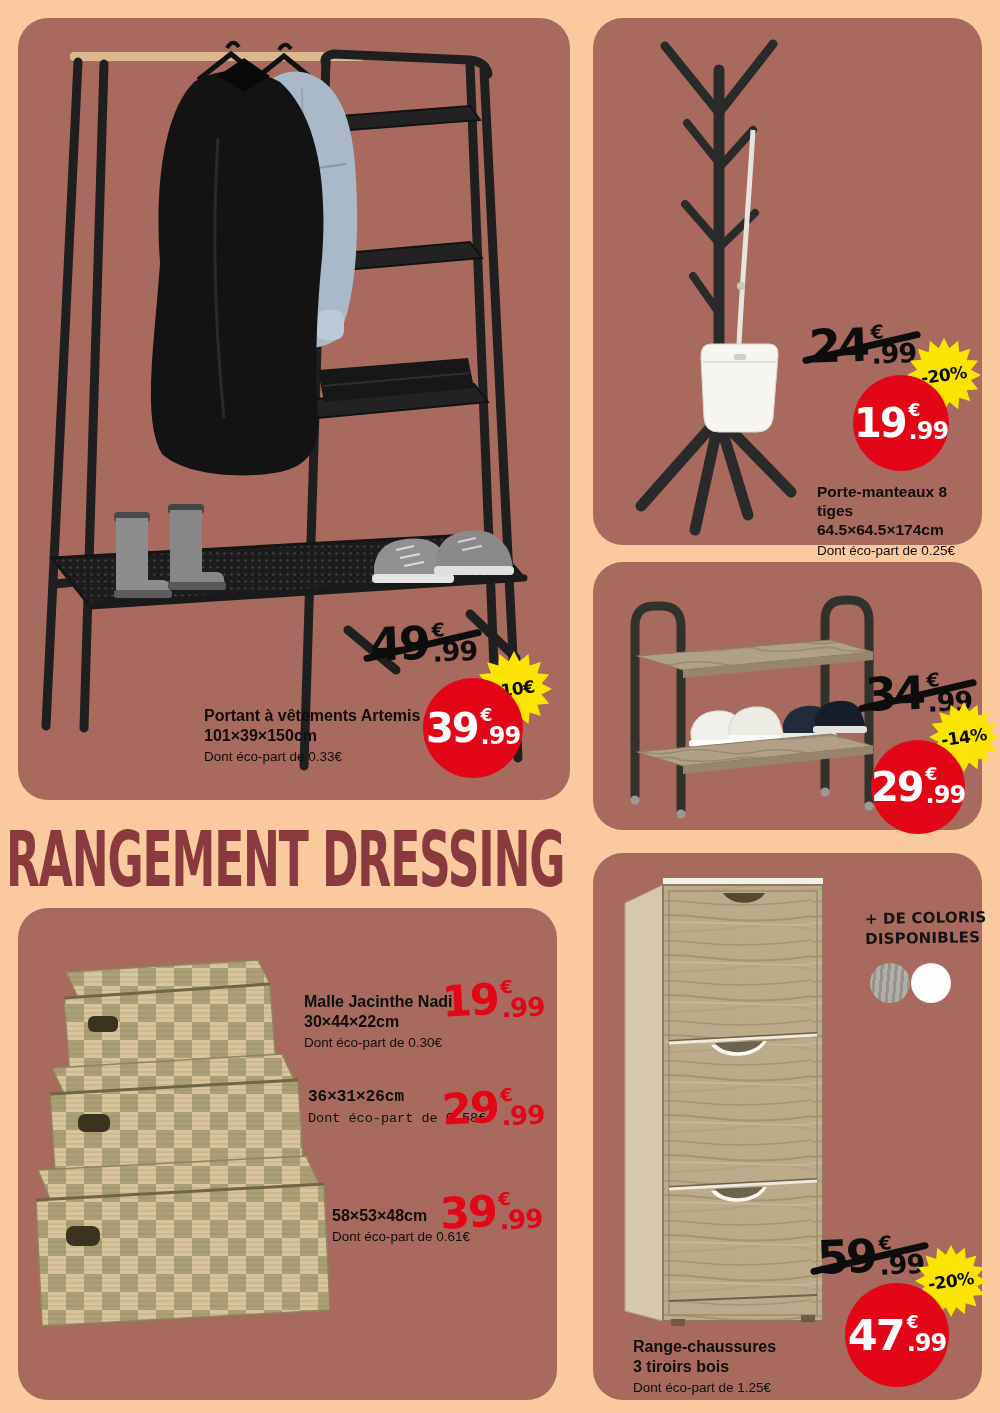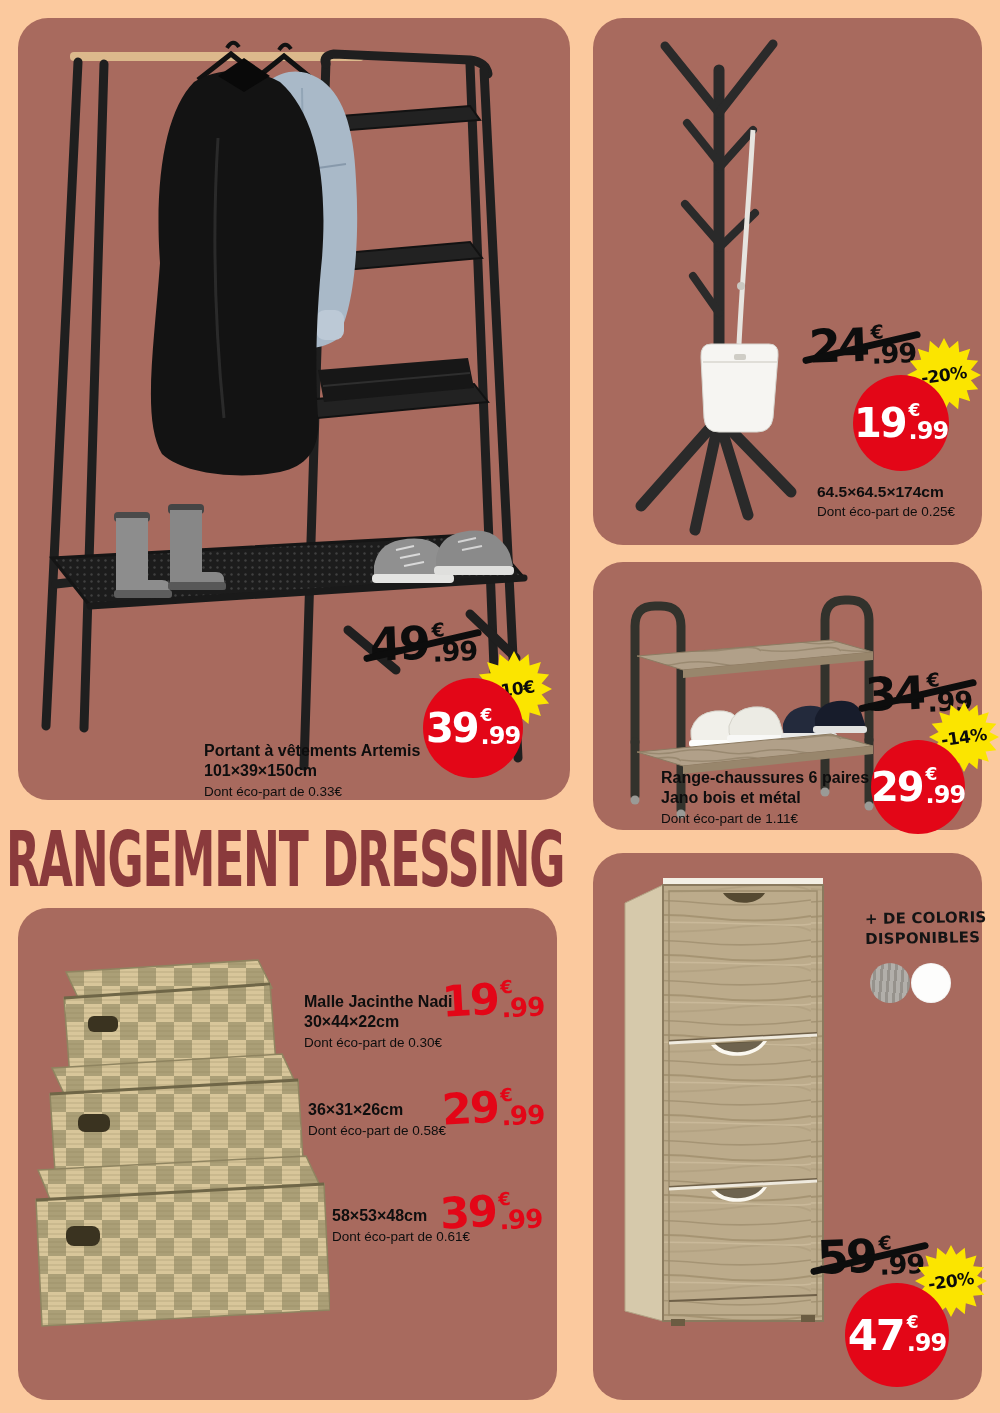--- a/index.html
+++ b/index.html
@@ -130,21 +130,21 @@
     <div class="burst" style="left:458px;top:633px;width:76px;height:76px;">
       <span>-10€</span>
     </div>
     <div class="price-circle" style="left:405px;top:660px;width:100px;height:100px;">
       <span class="pc-int">39</span>
       <span class="pc-col">
         <span class="pc-euro">€</span>
         <span class="pc-dec">.99</span>
       </span>
     </div>
-    <div class="prod-text" style="left:186px;top:688px;margin-top:35px;">
+    <div class="prod-text" style="left:186px;top:688px;">
       <div class="pt-name">Portant à vêtements Artemis</div>
       <div class="pt-name">101×39×150cm</div>
       <div class="pt-eco">Dont éco-part de 0.33€</div>
     </div>
   </div>
 
   <div class="panel" style="left:593px;top:18px;width:389px;height:527px;">
     <svg class="fig" style="left:0;top:0;" width="389" height="527" viewBox="0 0 389 527">
       <g stroke="#2a2a2a" fill="none" stroke-linecap="round">
         <path d="M126,52 L126,402" stroke-width="11"></path>
@@ -180,20 +180,21 @@
       <span>-20%</span>
     </div>
     <div class="price-circle" style="left:260px;top:357px;width:96px;height:96px;">
       <span class="pc-int">19</span>
       <span class="pc-col">
         <span class="pc-euro">€</span>
         <span class="pc-dec">.99</span>
       </span>
     </div>
     <div class="prod-text" style="left:224px;top:464px;">
+      <div class="pt-name sm">Porte-manteaux 8 tiges</div>
       <div class="pt-name sm">64.5×64.5×174cm</div>
       <div class="pt-eco">Dont éco-part de 0.25€</div>
     </div>
   </div>
 
   <div class="panel" style="left:593px;top:562px;width:389px;height:268px;">
     <svg class="fig" style="left:8px;top:8px;" width="300" height="255" viewBox="0 0 300 255">
       <defs>
         <pattern id="shelfP" width="80" height="22" patternUnits="userSpaceOnUse">
           <rect width="80" height="22" fill="#b1a089"></rect>
@@ -241,25 +242,20 @@
     <div class="burst" style="left:336px;top:140px;width:70px;height:70px;">
       <span>-14%</span>
     </div>
     <div class="price-circle" style="left:278px;top:178px;width:94px;height:94px;">
       <span class="pc-int">29</span>
       <span class="pc-col">
         <span class="pc-euro">€</span>
         <span class="pc-dec">.99</span>
       </span>
     </div>
-    <div class="prod-text" style="left:68px;top:206px;">
-      <div class="pt-name">Range-chaussures 6 paires</div>
-      <div class="pt-name">Jano bois et métal</div>
-      <div class="pt-eco">Dont éco-part de 1.11€</div>
-    </div>
   </div>
 
   <div class="page-title">RANGEMENT DRESSING</div>
 
   <div class="panel" style="left:18px;top:908px;width:539px;height:492px;">
     <svg class="fig" style="left:12px;top:24px;" width="300" height="430" viewBox="0 0 300 430">
       <defs>
         <pattern id="weaveP" width="36" height="36" patternUnits="userSpaceOnUse">
           <rect width="36" height="36" fill="#d8c69a"></rect>
           <rect x="0" y="0" width="18" height="18" fill="#ab9f77"></rect>
@@ -293,21 +289,21 @@
       <div class="pt-eco">Dont éco-part de 0.30€</div>
     </div>
     <div class="price-red" style="left:424px;top:72px;">
       <span class="pr-int">19</span>
       <span class="pr-col">
         <span class="pr-euro">€</span>
         <span class="pr-dec">.99</span>
       </span>
     </div>
 
-    <div class="prod-text" style="left:290px;top:192px;">
+    <div class="prod-text" style="left:290px;top:180px;font-family:Liberation Mono, monospace;">
       <div class="pt-name">36×31×26cm</div>
       <div class="pt-eco">Dont éco-part de 0.58€</div>
     </div>
     <div class="price-red" style="left:424px;top:180px;">
       <span class="pr-int">29</span>
       <span class="pr-col">
         <span class="pr-euro">€</span>
         <span class="pr-dec">.99</span>
       </span>
     </div>
@@ -369,15 +365,20 @@
     <div class="burst" style="left:322px;top:392px;width:72px;height:72px;">
       <span>-20%</span>
     </div>
     <div class="price-circle" style="left:252px;top:430px;width:104px;height:104px;">
       <span class="pc-int" style="font-size:43px;">47</span>
       <span class="pc-col">
         <span class="pc-euro">€</span>
         <span class="pc-dec">.99</span>
       </span>
     </div>
+    <div class="prod-text" style="left:40px;top:484px;">
+      <div class="pt-name">Range-chaussures</div>
+      <div class="pt-name">3 tiroirs bois</div>
+      <div class="pt-eco">Dont éco-part de 1.25€</div>
+    </div>
   </div>
 
 </div>
 
 </body></html>

